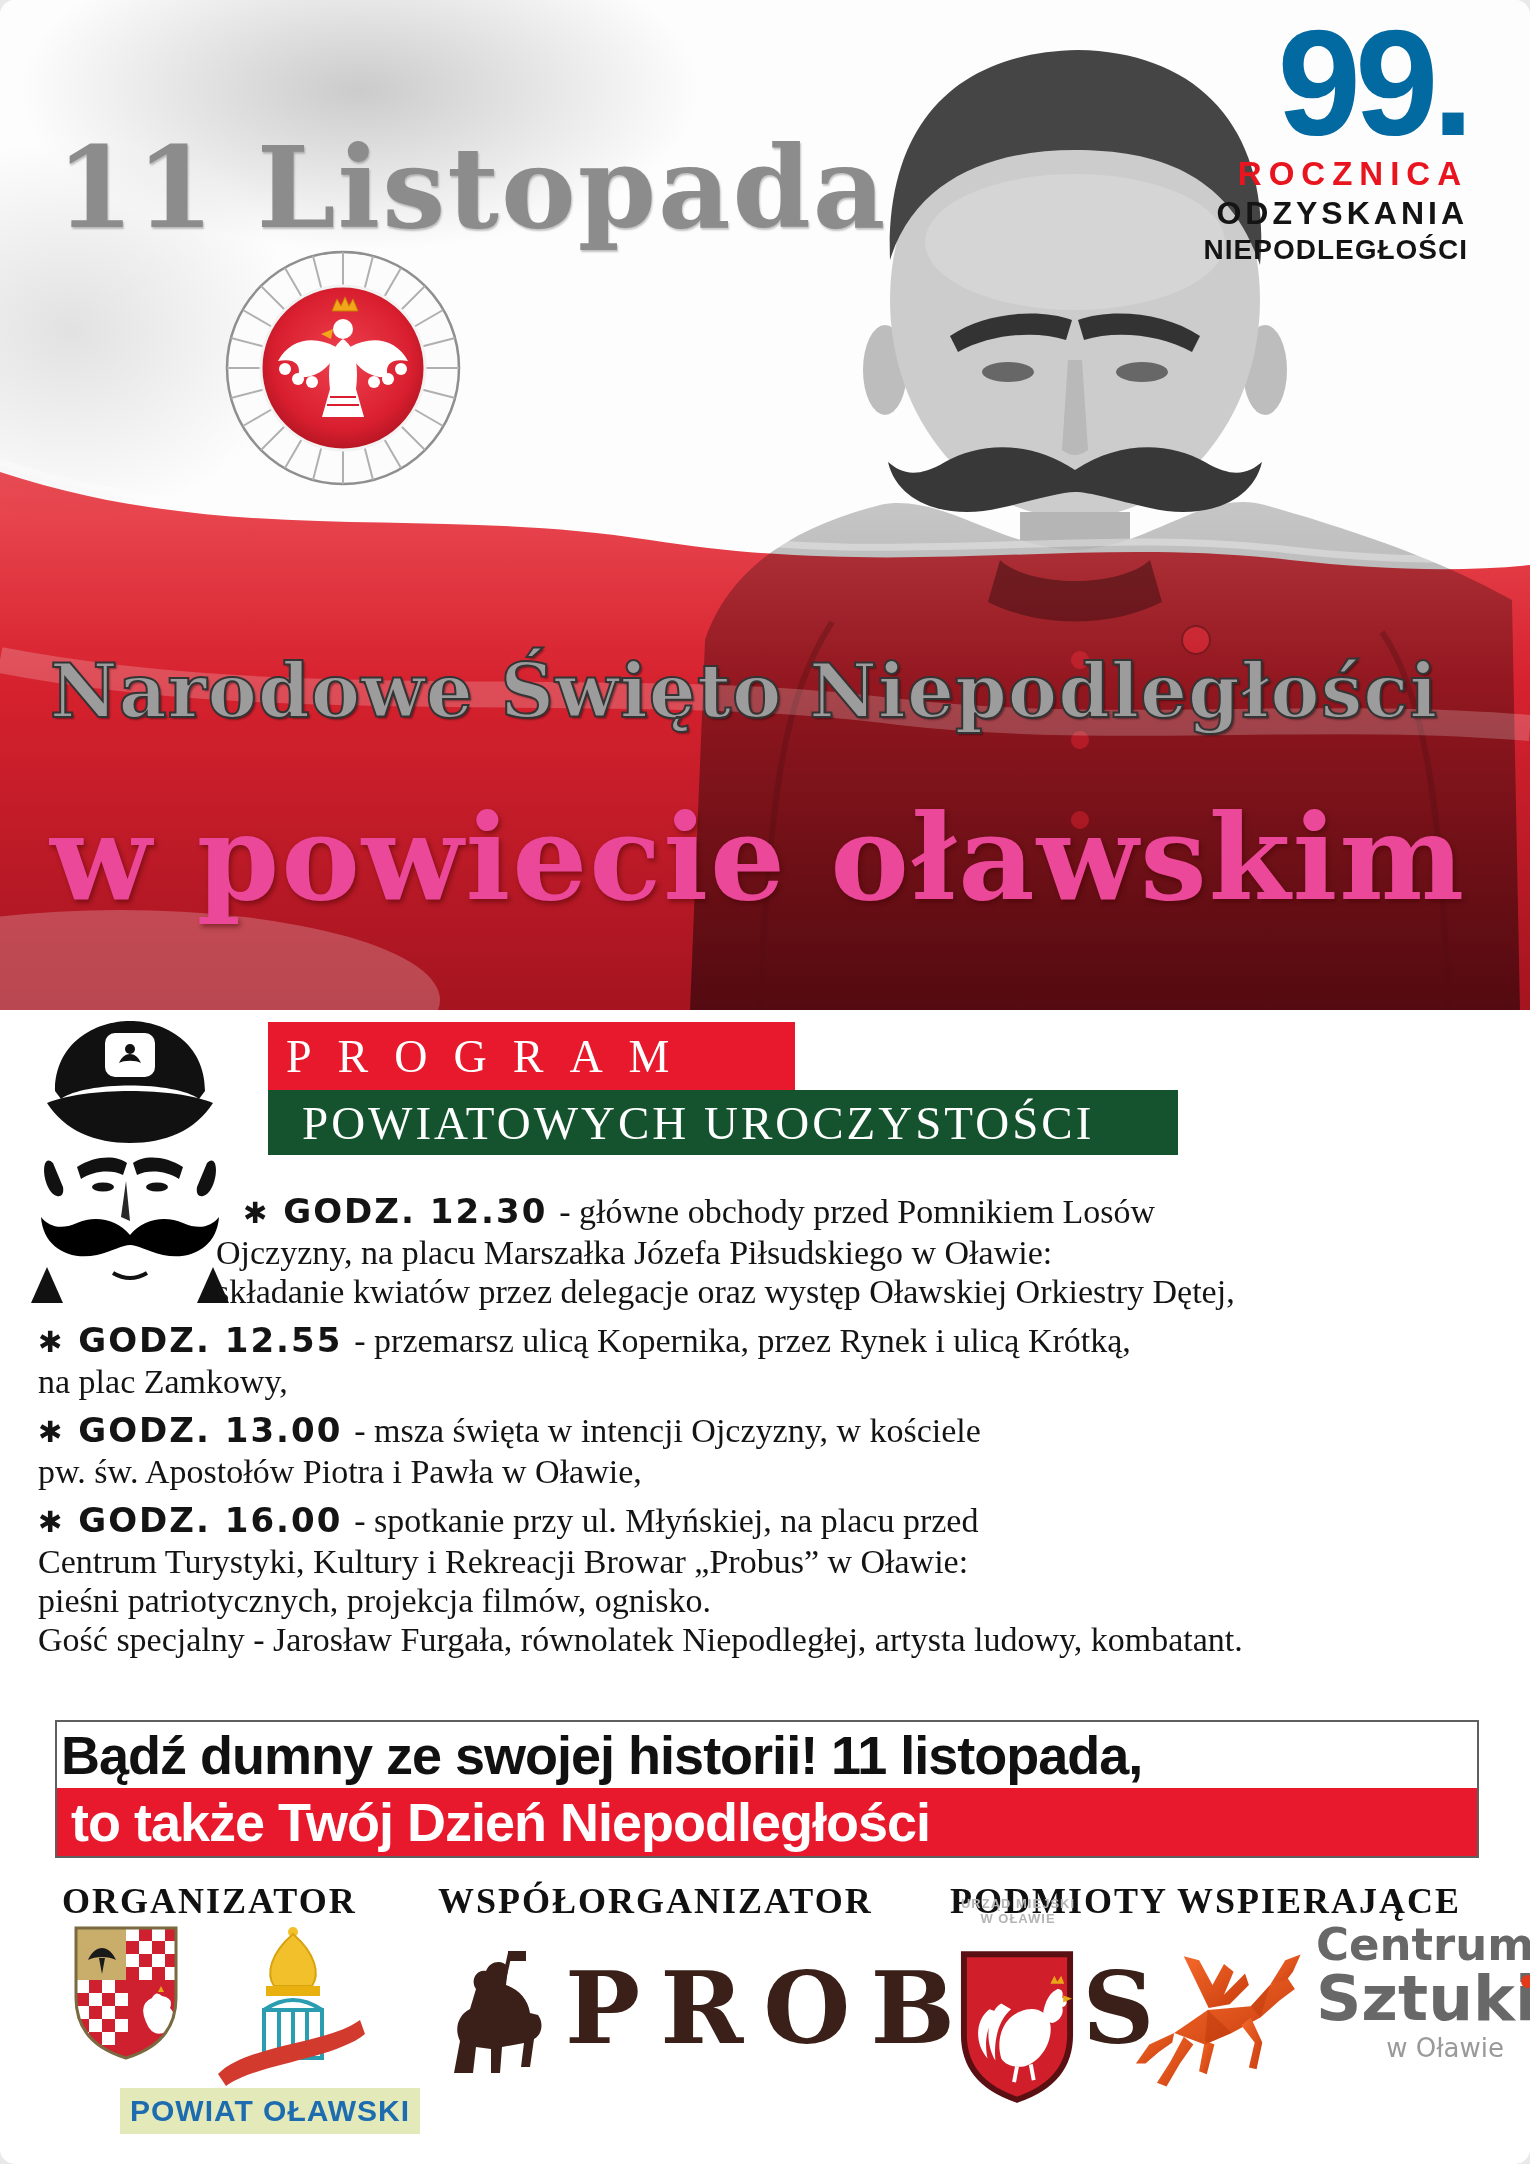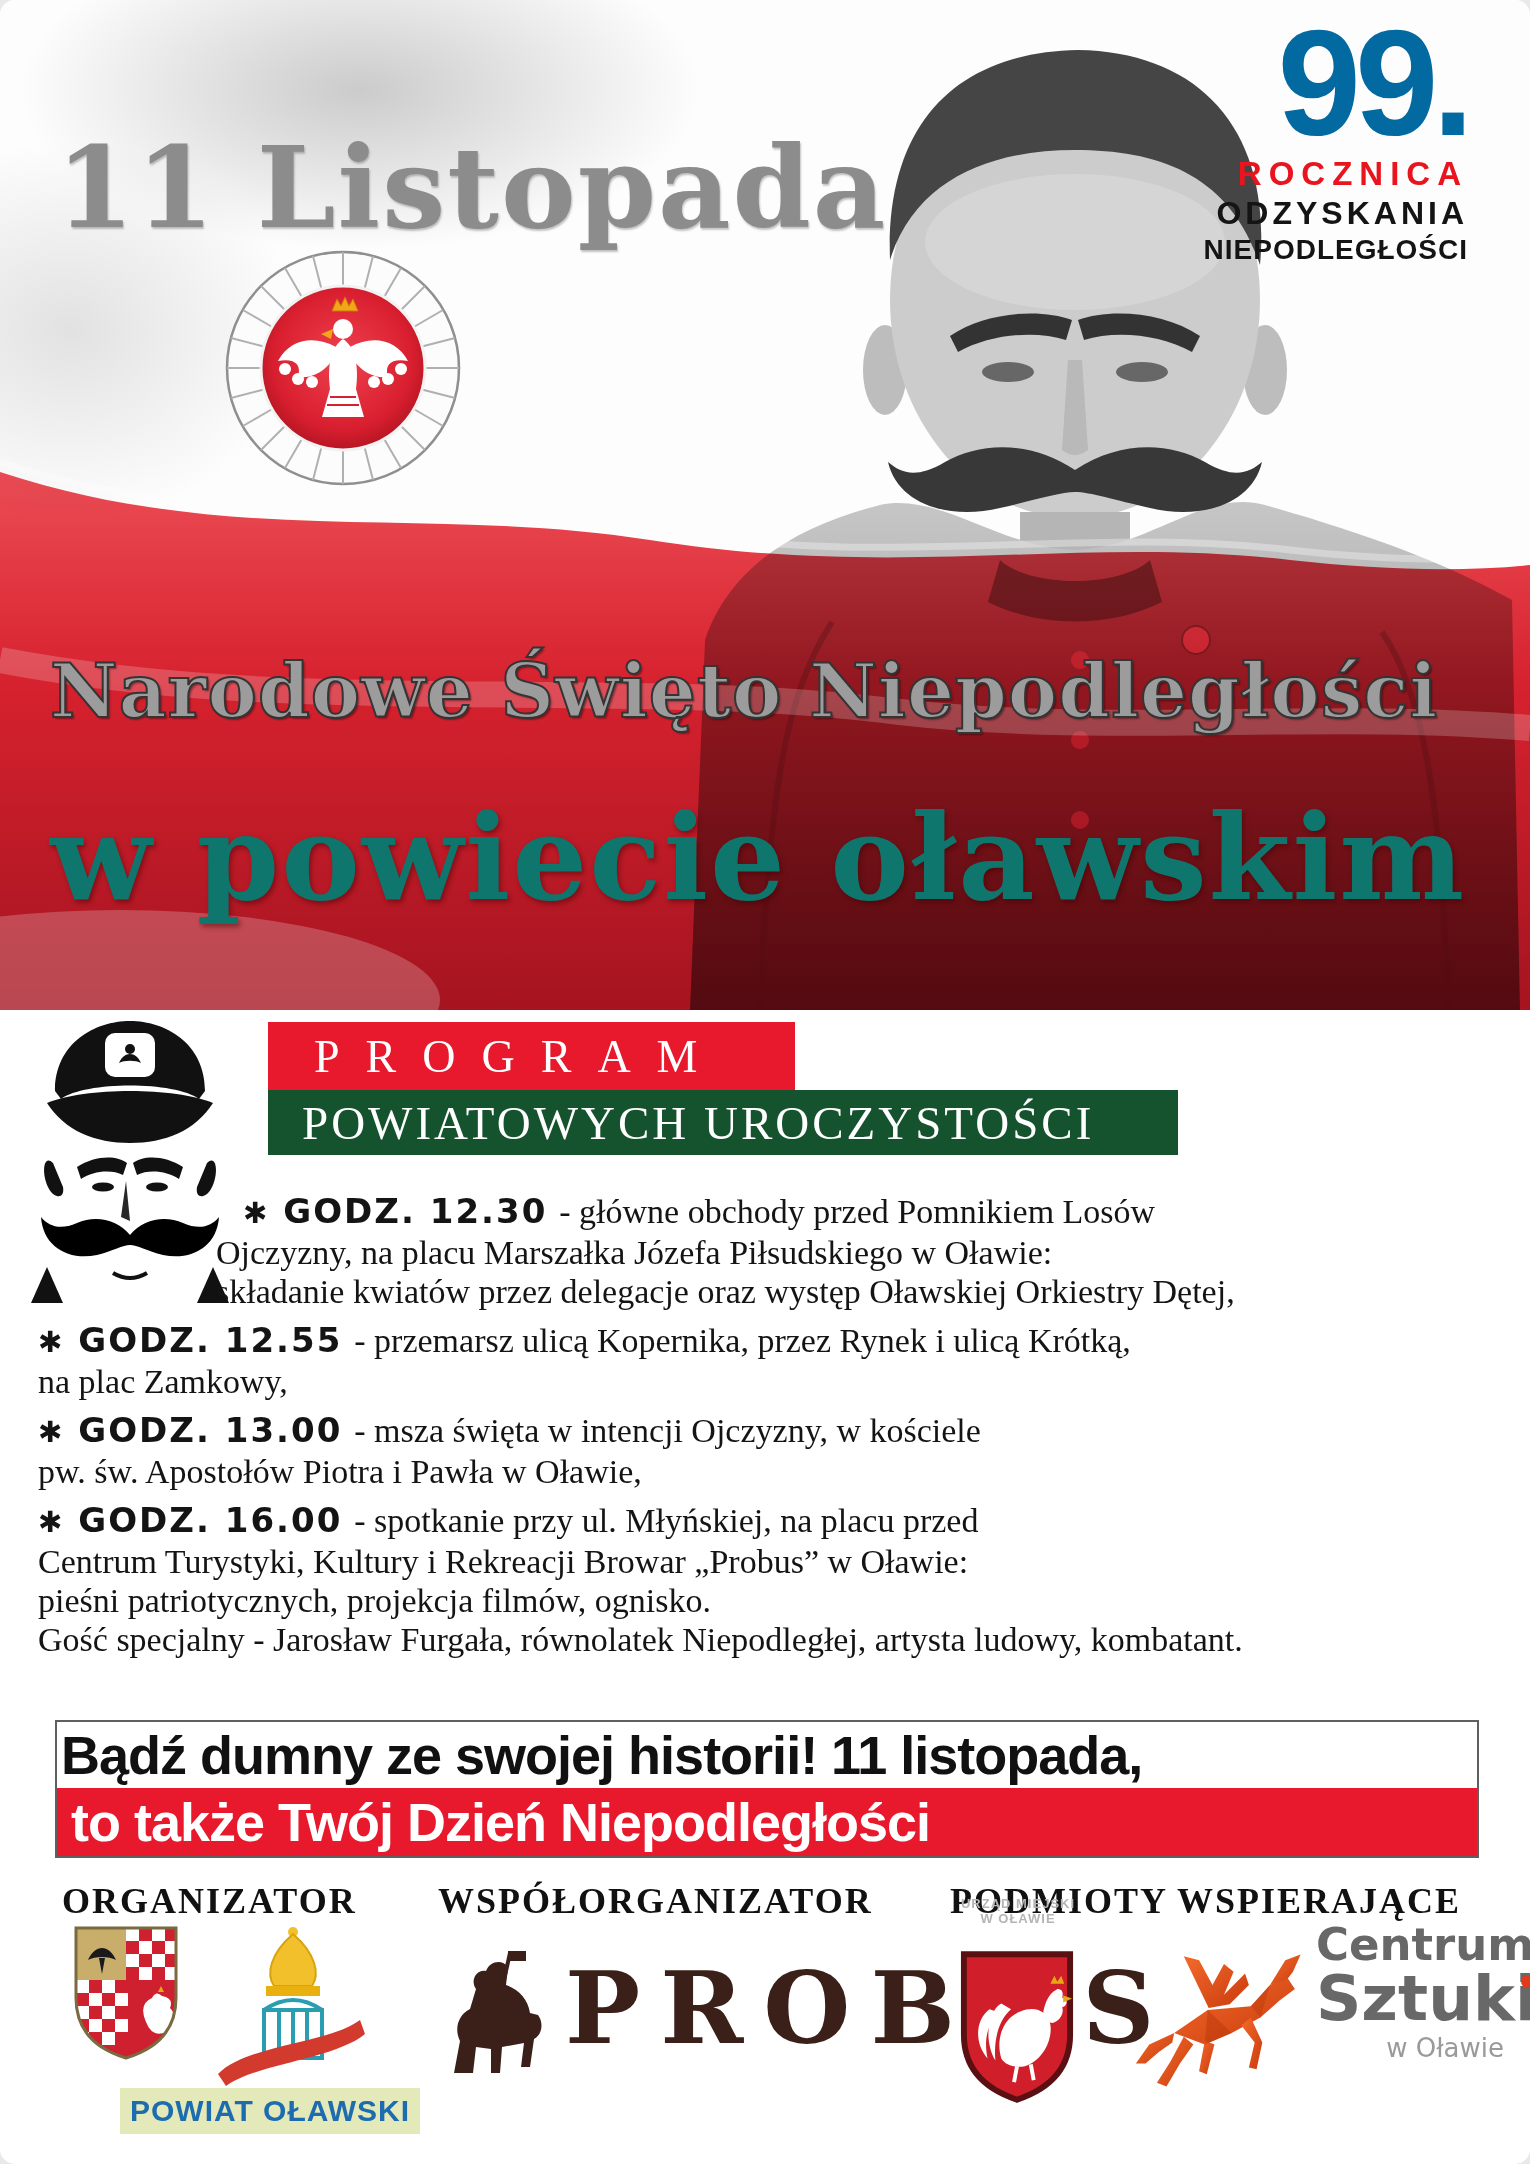--- a/index.html
+++ b/index.html
@@ -14,26 +14,26 @@
   .anniv-number{font-family:Liberation Sans, sans-serif;font-weight:bold;font-size:150px;line-height:.82;
                 letter-spacing:-6px;color:#0369a1;}
   .anniv-l1{margin-top:10px;font-weight:bold;font-size:33px;letter-spacing:7px;color:#e8141e;}
   .anniv-l2{margin-top:2px;font-weight:bold;font-size:32px;letter-spacing:4px;color:#141414;}
   .anniv-l3{margin-top:2px;font-weight:bold;font-size:28px;letter-spacing:1px;color:#141414;}
   .cockade{position:absolute;left:222px;top:247px;width:242px;height:242px;z-index:3;}
   .holiday-title{position:absolute;left:50px;top:648px;width:1460px;font-family:"DejaVu Serif",serif;
                  font-weight:bold;font-size:74px;color:#9c9c9c;letter-spacing:1px;z-index:4;
                  -webkit-text-stroke:2px #343434;text-shadow:2px 2px 2px rgba(0,0,0,.4);white-space:nowrap;}
   .region-title{position:absolute;left:50px;top:788px;width:1470px;font-family:"DejaVu Serif",serif;
-                font-weight:bold;font-size:118px;color:#0f766e;letter-spacing:2px;z-index:4;
+                font-weight:bold;font-size:118px;color:#ec4899;letter-spacing:2px;z-index:4;
                 text-shadow:2px 3px 5px rgba(60,0,0,.45);white-space:nowrap;}
   
   .sketch{position:absolute;left:25px;top:1003px;width:210px;height:300px;z-index:2;}
   .pbanner1{position:absolute;left:268px;top:1022px;width:527px;height:68px;background:#e8192c;
-            display:flex;align-items:center;padding-left:46px;box-sizing:border-box;z-index:3;}
+            display:flex;align-items:center;padding-left:18px;box-sizing:border-box;z-index:3;}
   .pbanner1 span{font-family:"Liberation Serif",serif;font-size:46px;color:#fff;letter-spacing:26px;}
   .pbanner2{position:absolute;left:268px;top:1090px;width:910px;height:65px;background:#14532d;
             display:flex;align-items:center;padding-left:34px;box-sizing:border-box;z-index:3;}
   .pbanner2 span{font-family:"Liberation Serif",serif;font-size:47px;color:#fff;letter-spacing:3px;}
   
   .program-list{position:absolute;left:38px;top:1192px;width:1468px;z-index:2;color:#141414;}
   .prog-line{font-family:"Liberation Serif",serif;font-size:34px;line-height:39px;white-space:nowrap;}
   .prog-item{margin-top:0;}
   .prog-item + .prog-item{margin-top:10px;}
   .star{font-family:"DejaVu Sans",sans-serif;font-size:29px;font-weight:bold;margin-right:16px;}

